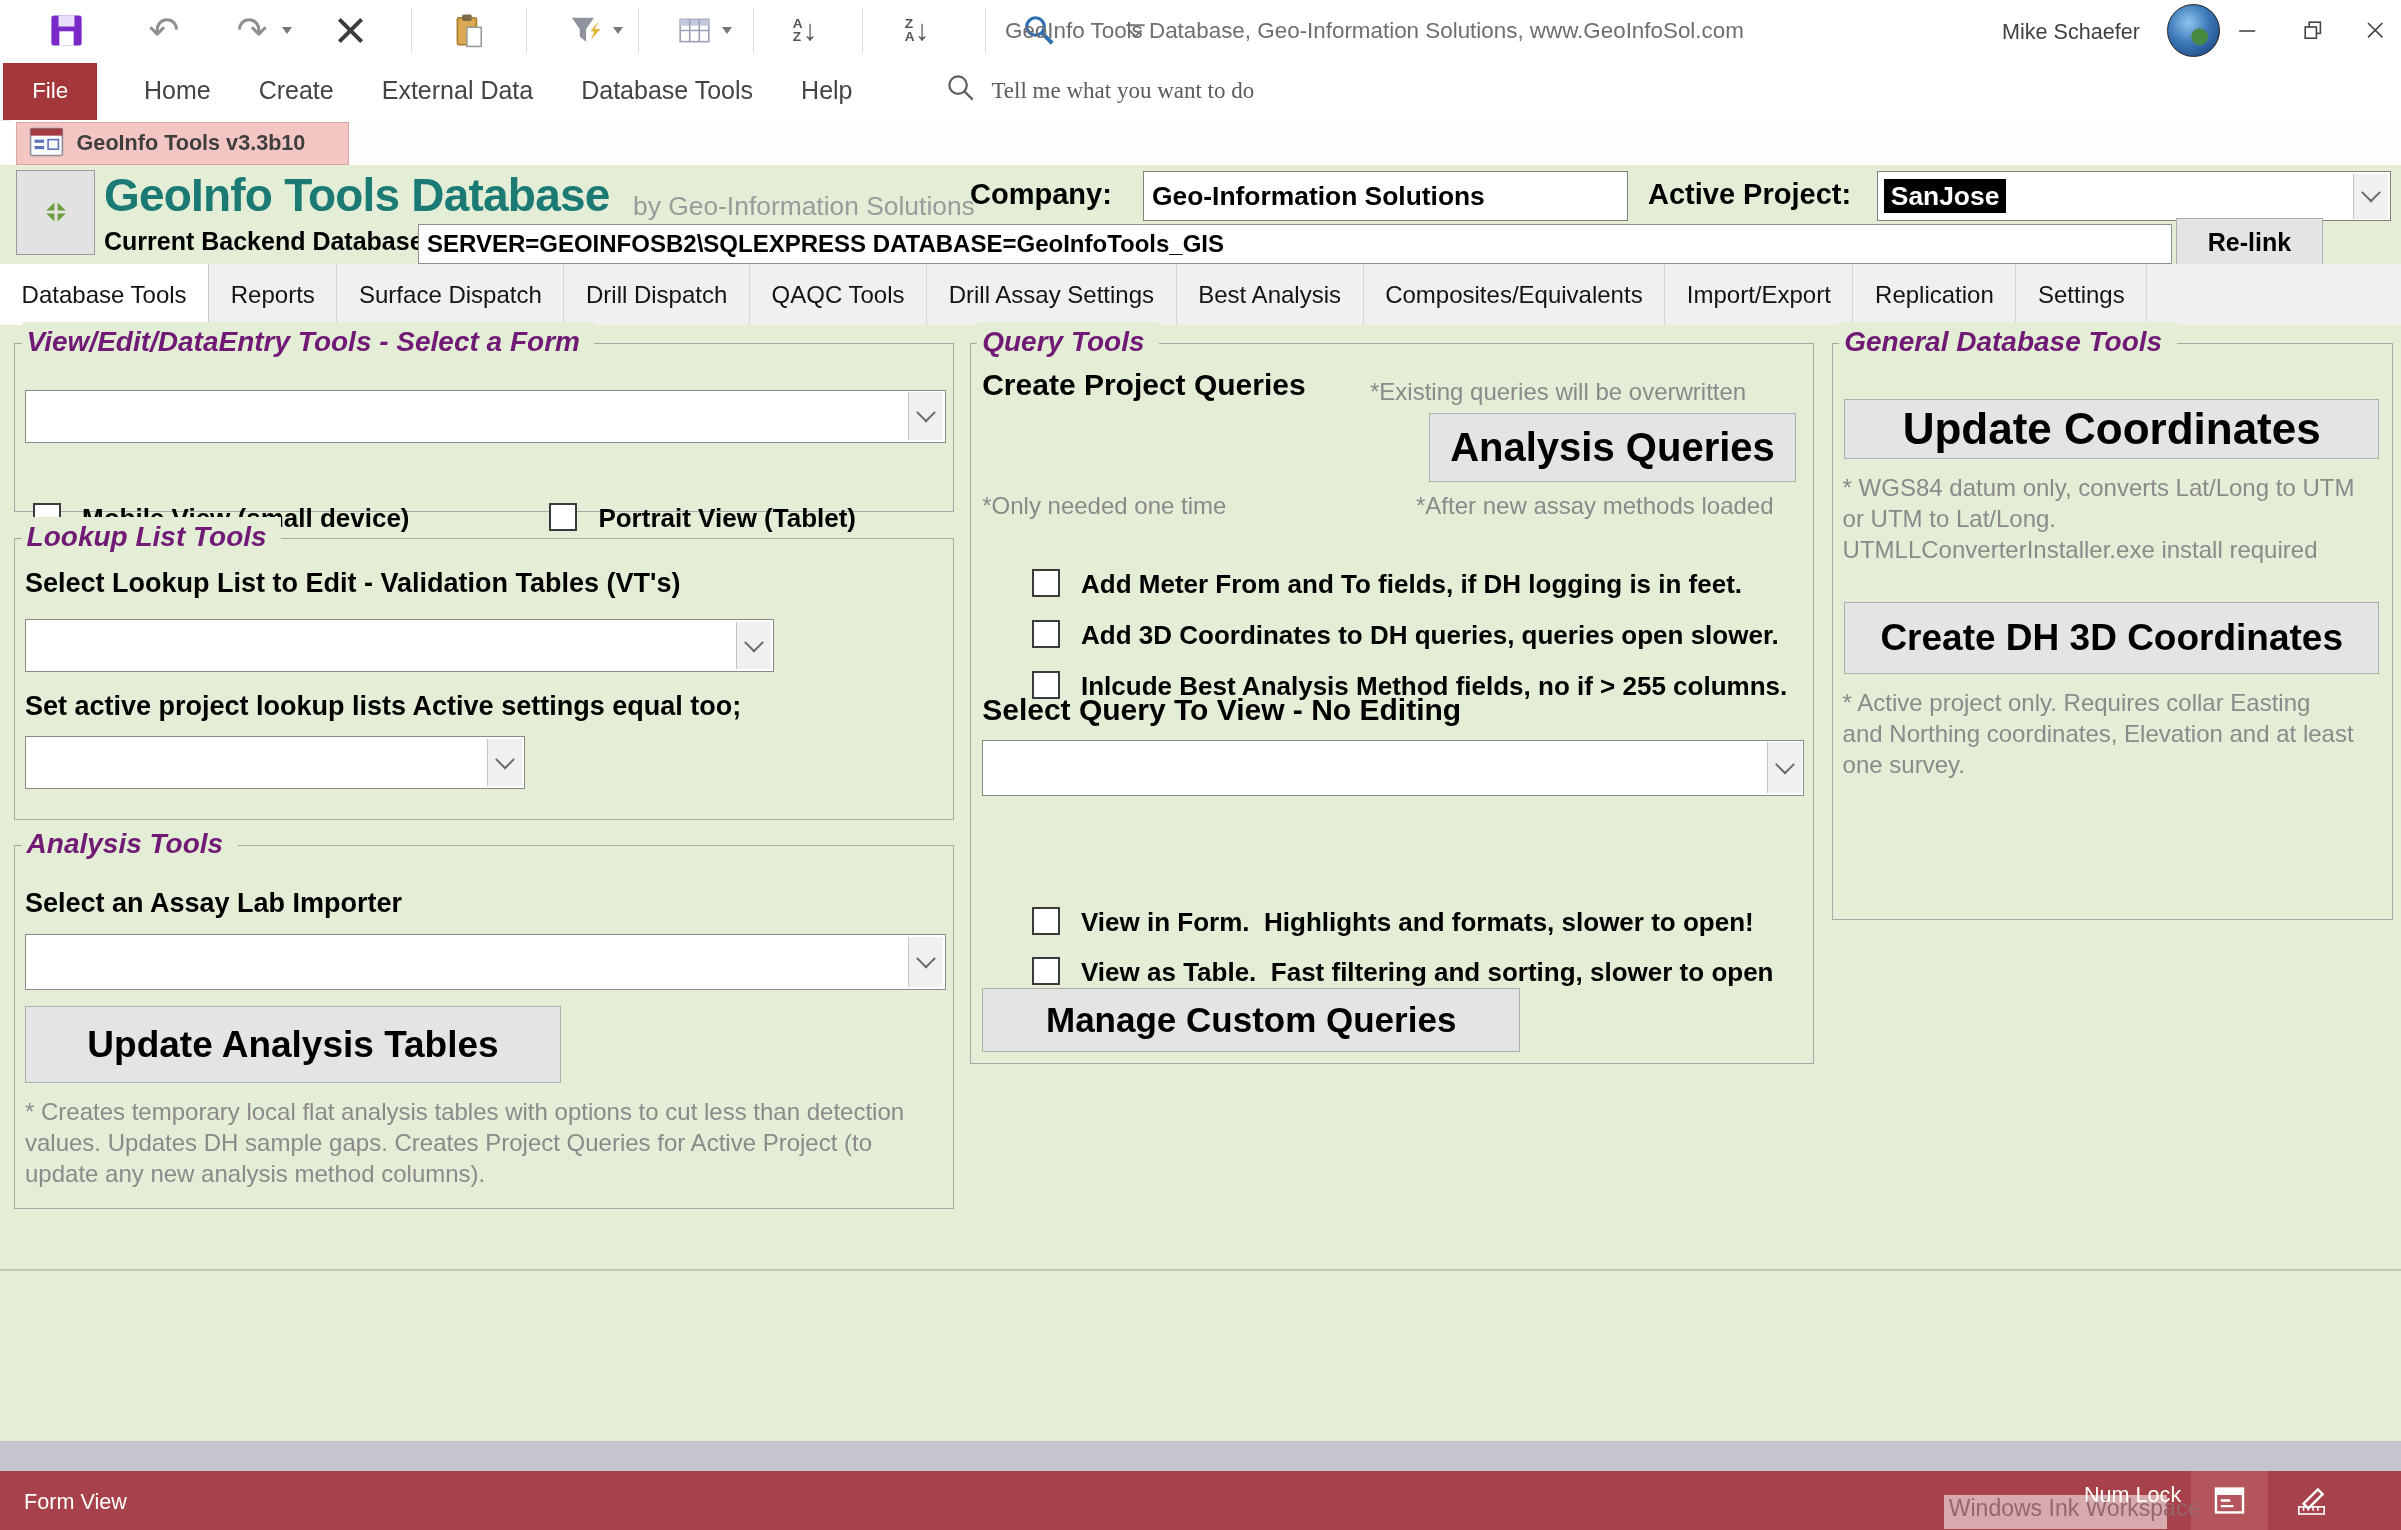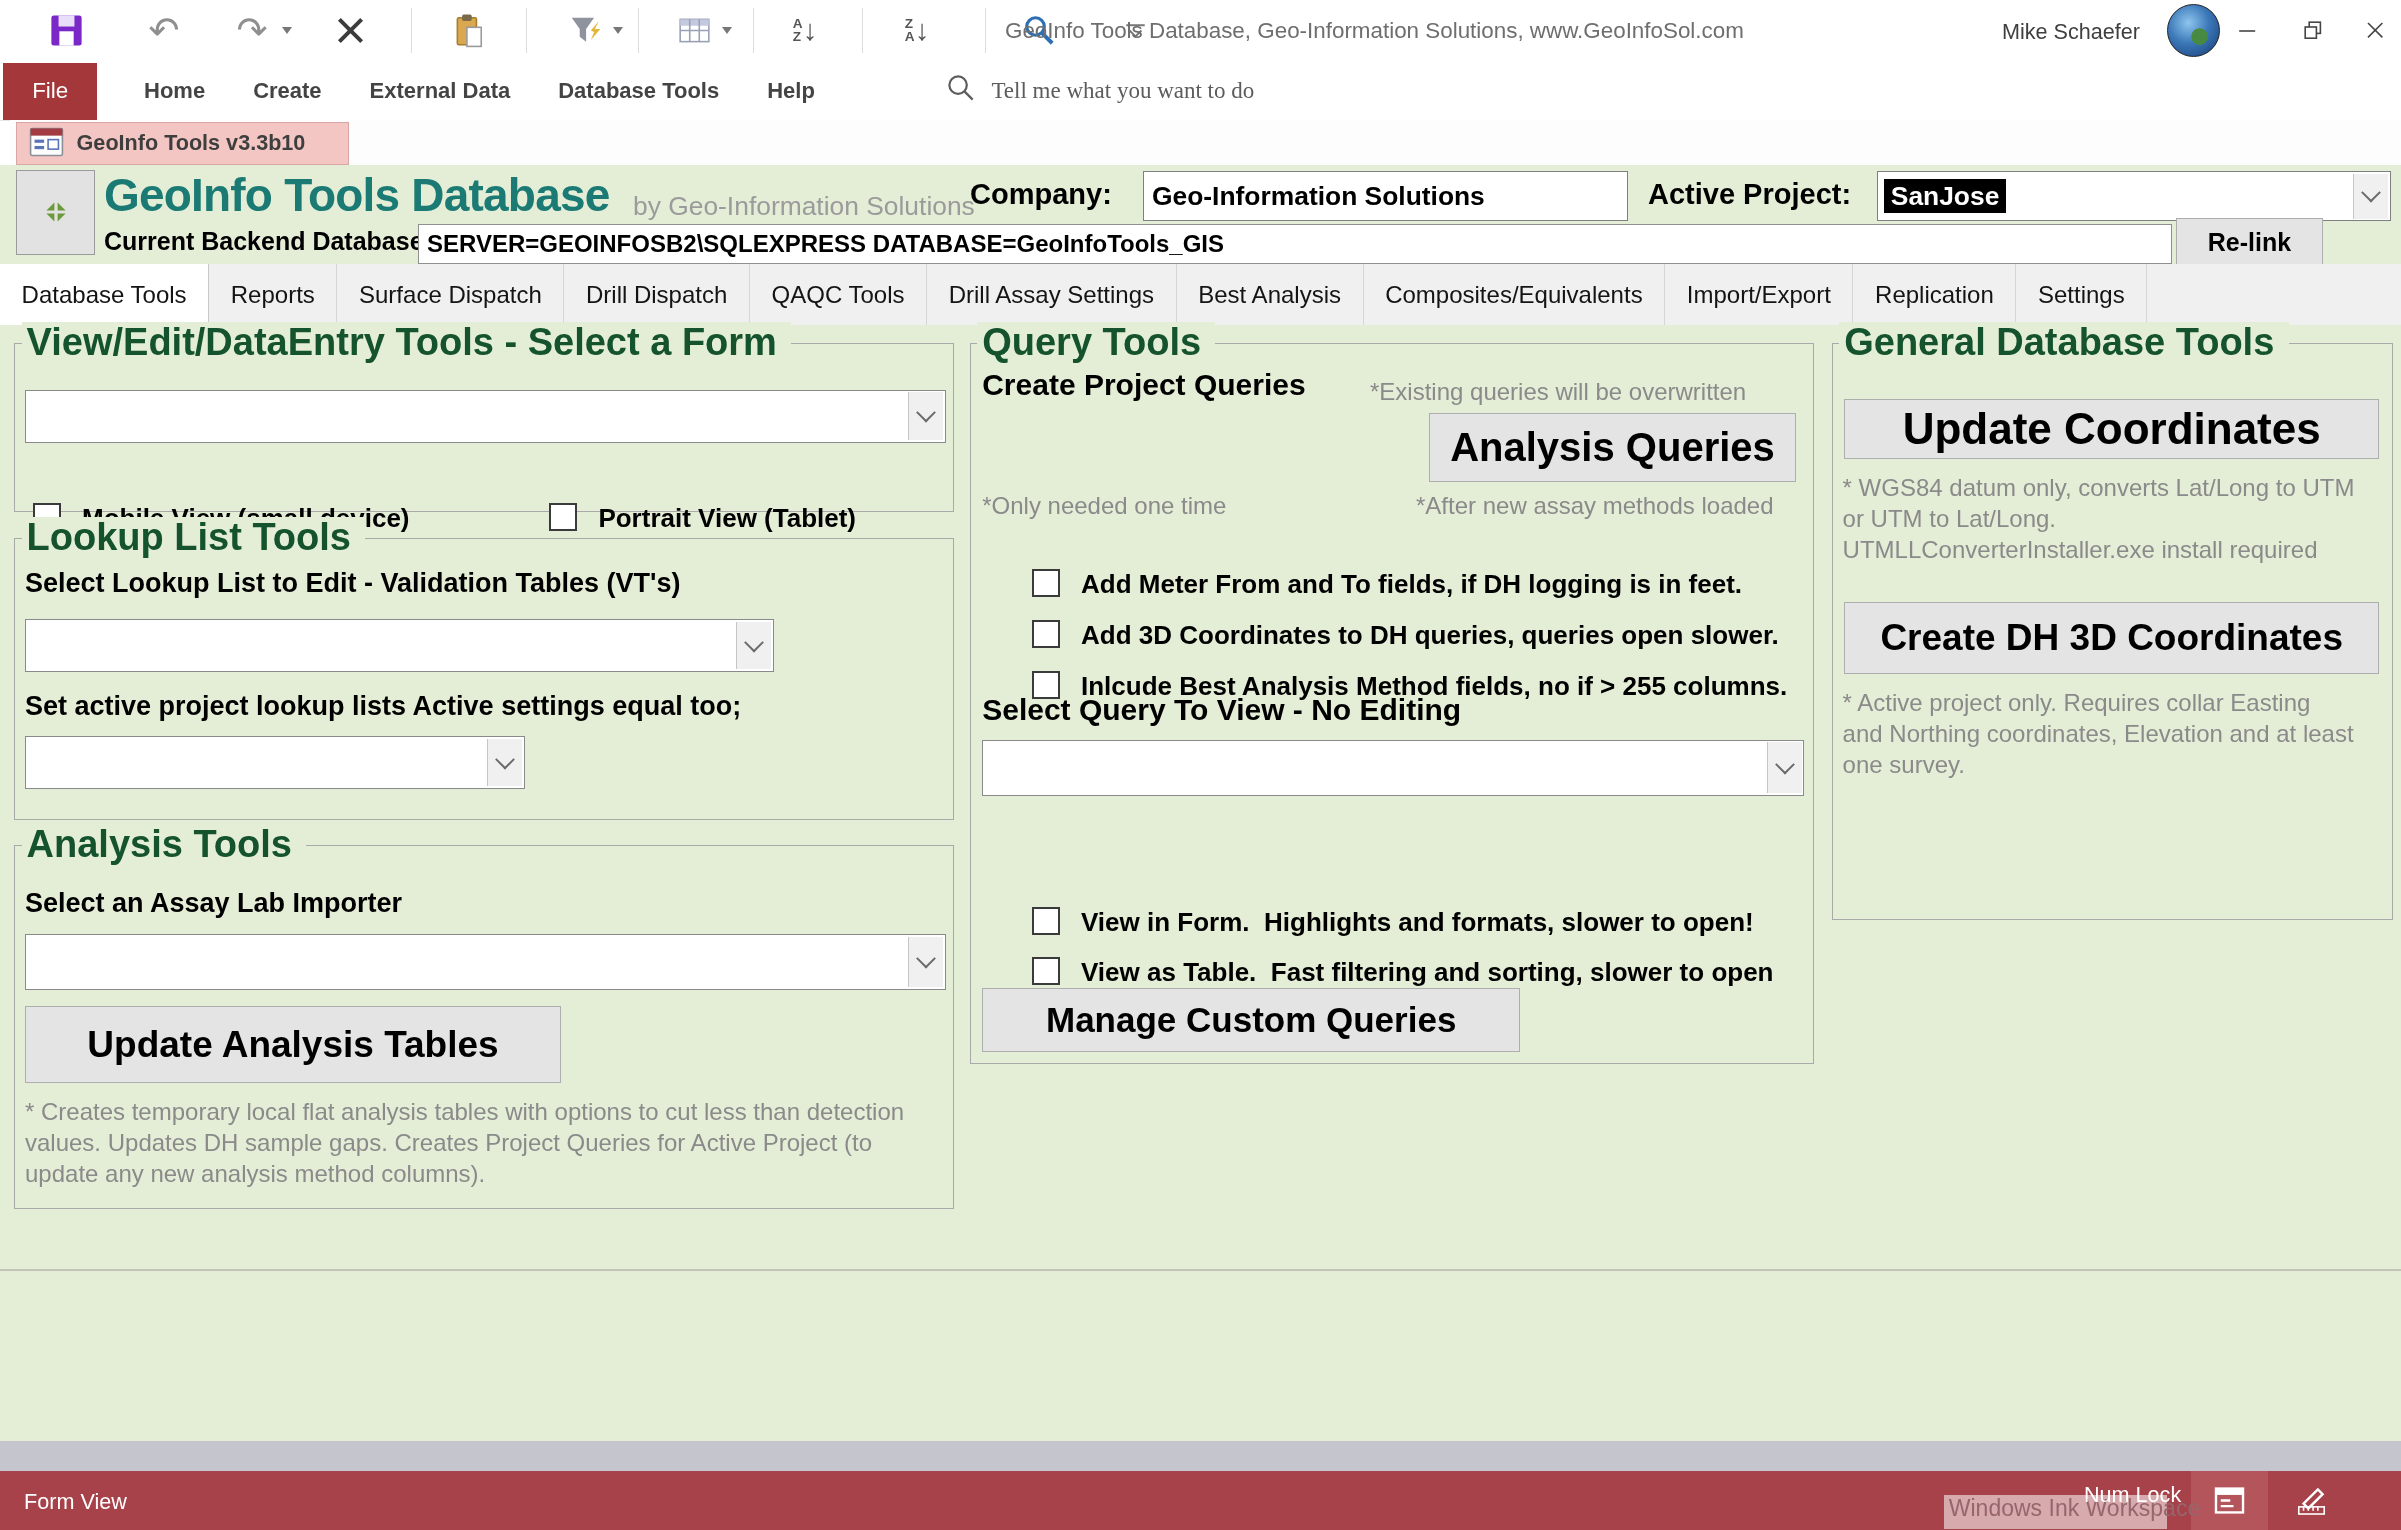--- a/index.html
+++ b/index.html
@@ -16,21 +16,21 @@
   #username{left:2002px;top:19px;font-size:21.6px;color:#3f3f3f;}
   #avatar{left:2167px;top:4px;width:51px;height:51px;border-radius:50%;border:1.6px solid #222;
           background:radial-gradient(circle at 62% 62%, rgba(72,138,58,.95) 0 18%, rgba(0,0,0,0) 19%),
                      radial-gradient(circle at 40% 35%, #8ec6ee 0%, #3c78b8 45%, #143a74 100%);}
   .winctl{position:absolute;top:0;width:53px;height:61px;display:flex;align-items:center;justify-content:center;}
   
   #ribbon{left:0;top:61px;width:2401px;height:59px;background:#fff;border-bottom:0.8px solid #e6e6e6;}
   #filetab{position:absolute;left:3.2px;top:1.6px;width:94px;height:57px;background:#a4373a;color:#fff;
            display:flex;align-items:center;justify-content:center;font-size:22.4px;}
   #ribbontabs{position:absolute;left:120px;top:0;height:59px;display:flex;}
-  .rtab{padding:0 24px;line-height:59px;font-size:22px;color:#444;font-weight:bold;}
+  .rtab{padding:0 24px;line-height:59px;font-size:25px;color:#444;}
   #tellme{position:absolute;left:945px;top:0;height:59px;display:flex;align-items:center;gap:14.4px;color:#5c5c5c;font-size:23px;font-family:Liberation Serif, serif;}
   
   #docrow{left:0;top:120px;width:2401px;height:45px;background:#fdfdfd;border-bottom:1.6px solid #9a9a9a;margin-left:10px;}
   #doctab{position:absolute;left:6.4px;top:1.6px;width:333px;height:43px;background:#f3c5c3;border:0.8px solid #d9a6a5;
           display:flex;align-items:center;gap:13px;padding-left:11.2px;box-sizing:border-box;}
   #doctab .lbl{font-size:21.6px;font-weight:bold;color:#3e3e3e;}
   
   #headerband{left:0;top:165px;width:2401px;height:99px;background:#e4eed7;}
   #minibtn{position:absolute;left:16px;top:4.8px;width:77px;height:83px;background:#e2e2e2;border:0.8px solid #9b9b9b;
            display:flex;align-items:center;justify-content:center;}
@@ -48,21 +48,21 @@
        display:flex;align-items:center;justify-content:center;}
   
   #tabstrip{left:0;top:264px;width:2401px;height:61px;background:#f0f0f0;display:flex;border-bottom:0.8px solid #e0e0e0;}
   .tab{padding:0 21.6px;line-height:61px;font-size:24px;color:#141414;border-right:0.8px solid #d6d6d6;}
   .tab[data-active="true"]{background:#fff;border-right:0.8px solid #c9c9c9;}
   
   #formbody{left:0;top:325px;width:2401px;height:1116px;background:#e4eed7;}
   #sectionline{position:absolute;left:0;top:944px;width:2401px;height:1.6px;background:#c2c6ba;}
   .fs{position:absolute;border:1.6px solid #a9a9a9;}
   .legend{position:absolute;top:-21.6px;left:6.4px;background:#e4eed7;padding:0 14.4px 0 4.8px;
-          color:#14532d;font-size:38px;font-weight:bold;line-height:40px;white-space:pre;}
+          color:#701a75;font-size:28px;font-weight:bold;line-height:40px;white-space:pre;font-style:italic;}
   .combo{position:absolute;background:#fff;border:1.6px solid #8a8a8a;box-sizing:border-box;}
   .combo .val{position:absolute;left:8px;top:6.4px;font-size:26px;}
   .cbrow{position:absolute;display:flex;align-items:flex-start;gap:21px;margin-top:44px;}
   .cb{width:24px;height:24px;background:#fff;border:2.4px solid #3a3a3a;box-sizing:content-box;position:relative;flex:none;}
   .cb[data-checked="true"]::after{content:"✓";position:absolute;left:1.6px;top:-3.2px;font-size:26px;color:#5a5a5a;}
   .cbl{font-size:26px;font-weight:bold;color:#000;line-height:30px;white-space:pre;}
   .blabel{position:absolute;font-size:27px;font-weight:bold;color:#000;white-space:pre;}
   .note{position:absolute;font-size:24px;color:#8a8a8a;line-height:31px;white-space:pre-line;}
   
   #hscroll{left:0;top:1441px;width:2401px;height:30px;background:#c5c5cd;}

